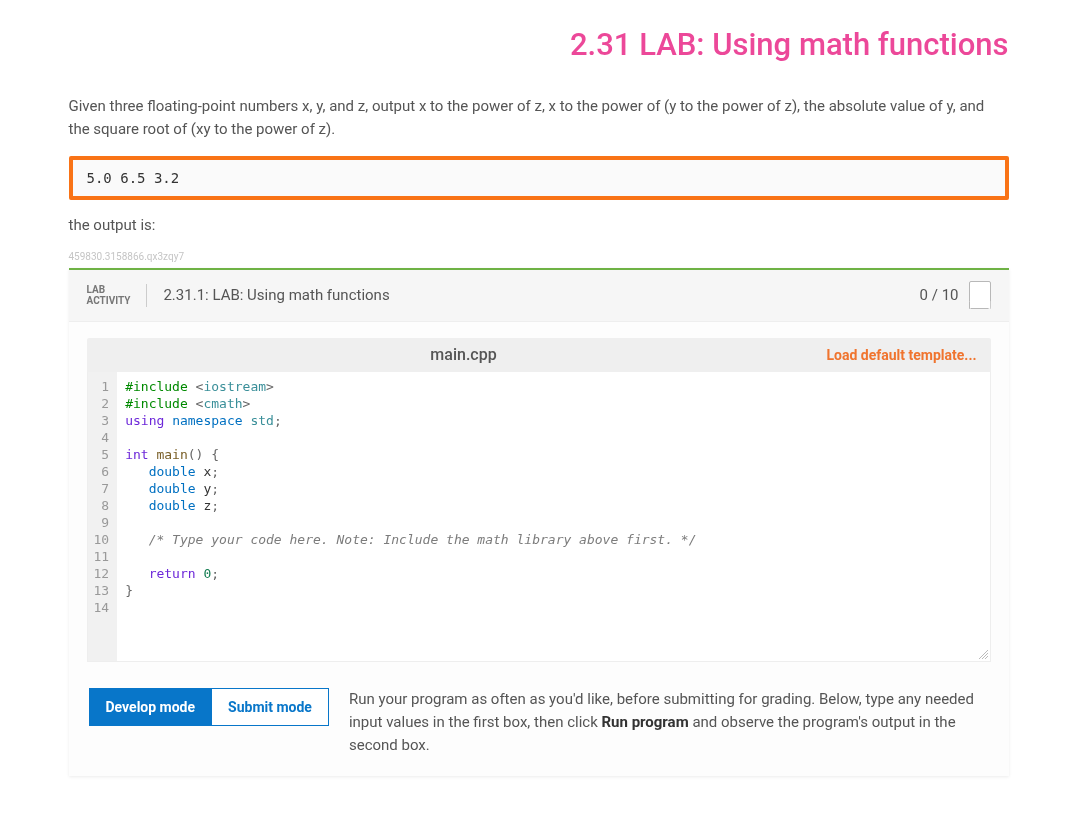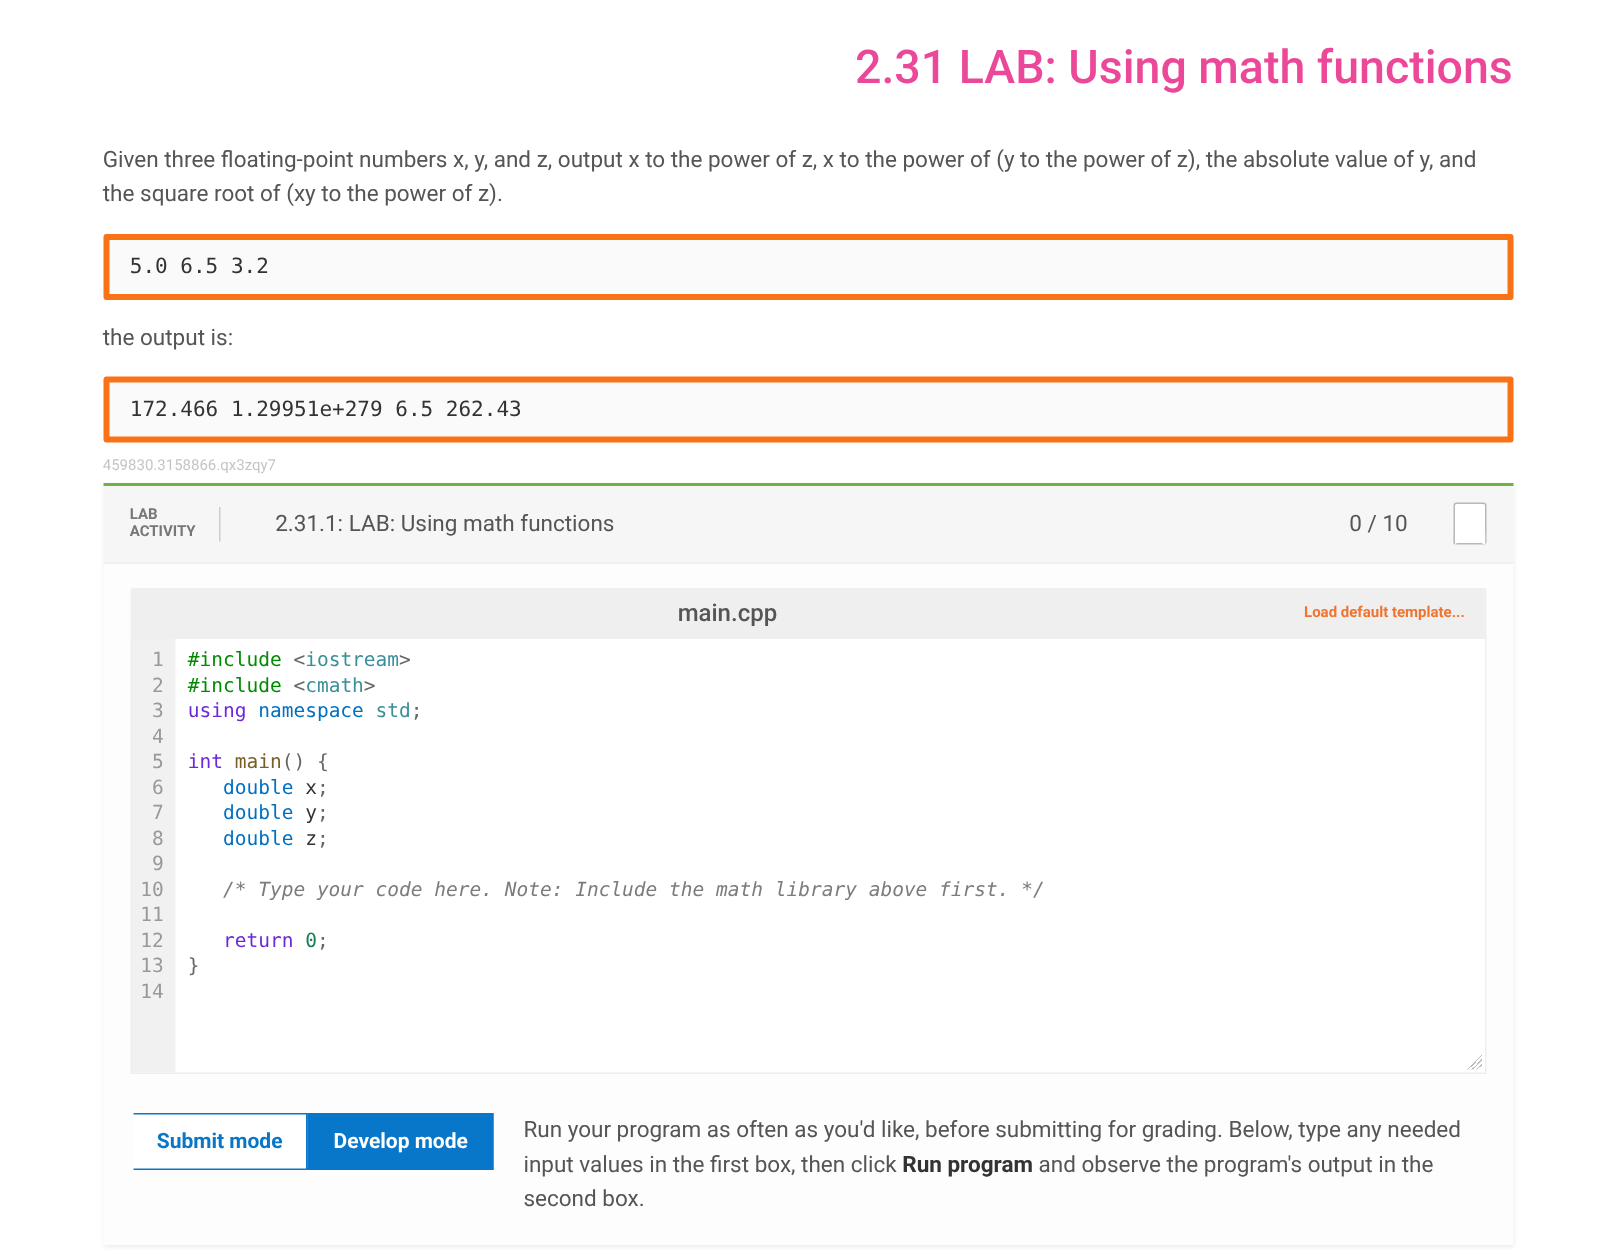--- a/index.html
+++ b/index.html
@@ -49,21 +49,20 @@
     box-shadow: 0 1px 3px rgba(0,0,0,0.08);
     margin-top: 4px;
   }
   .lab-header {
     display: flex;
     align-items: center;
     background: #f6f6f6;
     border-bottom: 1px solid #eee;
     height: 52px;
     padding: 0 18px;
-    gap: 20px;
   }
   .lab-activity-label {
     font-size: 10px;
     font-weight: 700;
     color: #777;
     line-height: 1.15;
     padding-right: 16px;
     border-right: 1px solid #ccc;
     margin-right: 16px;
   }
@@ -110,21 +109,21 @@
     border-top-left-radius: 2px;
     border-top-right-radius: 2px;
   }
   .file-header-spacer { flex: 1; }
   .filename {
     font-size: 16px;
     font-weight: 500;
     color: #555;
   }
   .load-template {
-    font-size: 10px;
+    font-size: 14px;
     font-weight: 700;
     color: #f0742e;
     cursor: pointer;
   }
   .editor {
     display: flex;
     background: #fff;
     border: 1px solid #eee;
     border-top: none;
     font-family: "Consolas", "Monaco", "Menlo", monospace;
@@ -212,21 +211,20 @@
 
   <h1>2.31 LAB: Using math functions</h1>
 
   <p class="body-text">Given three floating-point numbers x, y, and z, output x to the power of z, x to the power of (y to the power of z), the absolute value of y, and the square root of (xy to the power of z).</p>
 
 
   <div class="code-block">5.0 6.5 3.2</div>
 
   <p class="body-text">the output is:</p>
 
-  <div class="code-block">172.466 1.29951e+279 6.5 262.43</div>
 
   <div class="tiny-id">459830.3158866.qx3zqy7</div>
 
   <div class="lab-box">
 
     <div class="lab-header">
       <div class="lab-activity-label">
         <div>LAB</div>
         <div>ACTIVITY</div>
       </div>
@@ -260,22 +258,22 @@
             <div>12</div>
             <div>13</div>
             <div>14</div>
           </div>
         <div class="code-area" id="code-area"><div><span class="kw-pre">#include </span><span class="punct">&lt;</span><span class="id-ns">iostream</span><span class="punct">&gt;</span></div><div><span class="kw-pre">#include </span><span class="punct">&lt;</span><span class="id-ns">cmath</span><span class="punct">&gt;</span></div><div><span class="kw">using </span><span class="kw2">namespace </span><span class="id-ns">std</span><span class="punct">;</span></div><div>&nbsp;</div><div><span class="kw">int </span><span class="fn">main</span><span class="punct">() {</span></div><div><span>   </span><span class="type">double </span><span>x</span><span class="punct">;</span></div><div><span>   </span><span class="type">double </span><span>y</span><span class="punct">;</span></div><div><span>   </span><span class="type">double </span><span>z</span><span class="punct">;</span></div><div>&nbsp;</div><div><span>   </span><span class="cmt">/* Type your code here. Note: Include the math library above first. */</span></div><div>&nbsp;</div><div><span>   </span><span class="kw">return </span><span class="num">0</span><span class="punct">;</span></div><div><span class="punct">}</span></div><div>&nbsp;</div></div>
         <div class="resize-handle"></div>
       </div>
 
       <div class="mode-row">
         <div class="mode-buttons">
+          <div class="mode-btn active">Develop mode</div>
           <div class="mode-btn inactive">Submit mode</div>
-          <div class="mode-btn active">Develop mode</div>
         </div>
         <div class="mode-help">
           <span>Run your program as often as you'd like, before submitting for grading. Below, type any needed input values in the first box, then click </span><b>Run program</b><span> and observe the program's output in the second box.</span>
         </div>
       </div>
 
     </div>
 
   </div>
 

